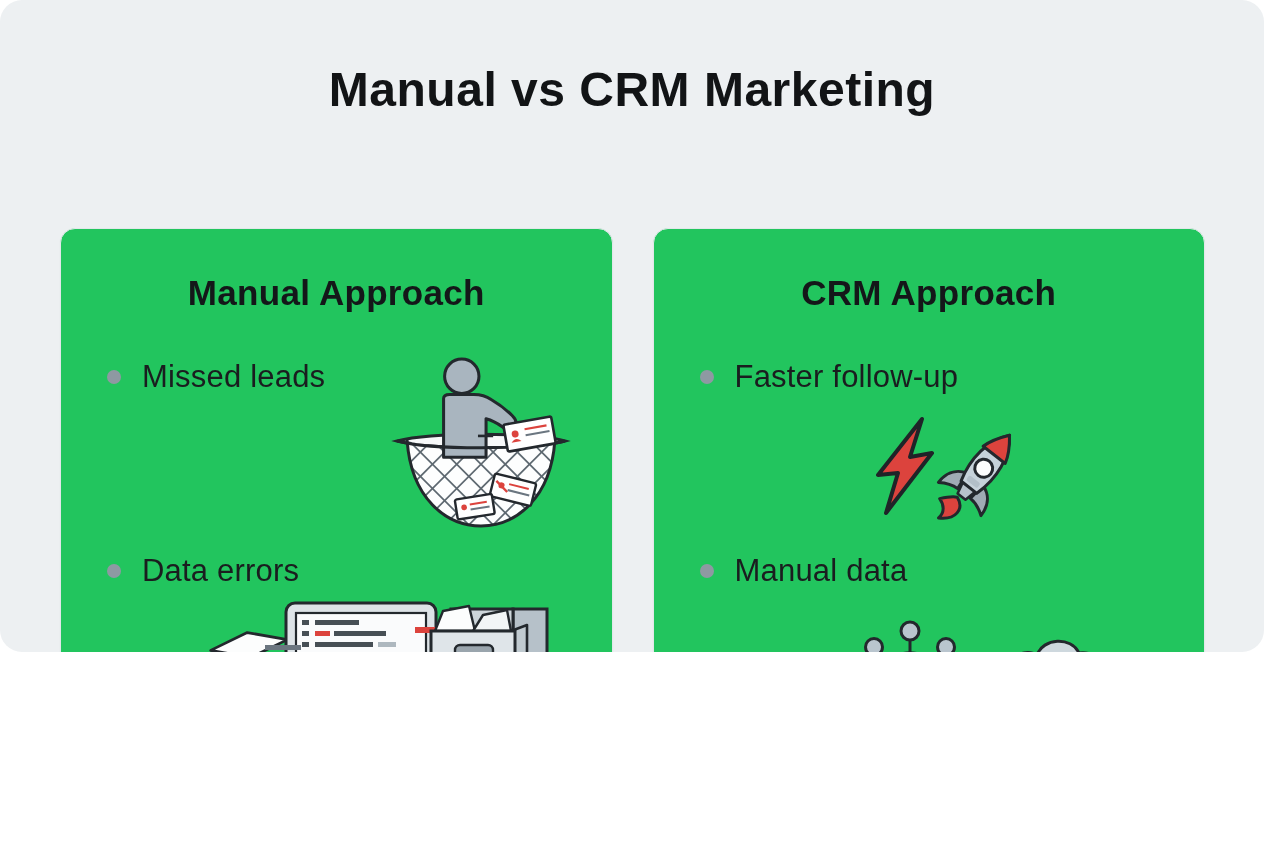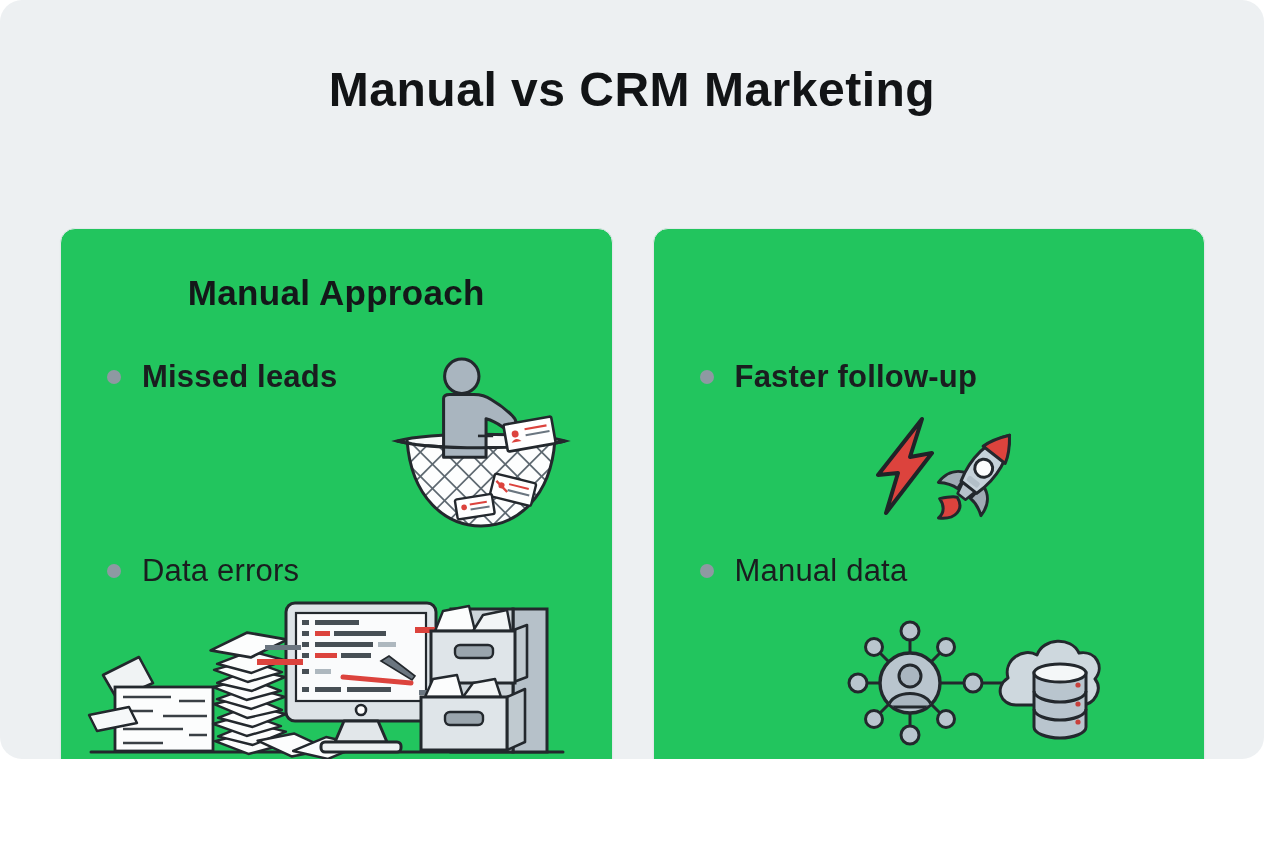--- a/index.html
+++ b/index.html
@@ -1,18 +1,18 @@
 <!DOCTYPE html>
 <html><head>
 <meta charset="utf-8">
 <style>
   html,body { margin:0; padding:0; background:#ffffff; }
   body { font-family:"Liberation Sans","DejaVu Sans",sans-serif; }
   .canvas {
-    position:relative; width:1264px; height:759px; margin:0 auto;
+    position:relative; width:1264px; height:652px; margin:0 auto;
     background:#edf0f2; border-radius:22px; overflow:hidden;
   }
   .header { position:absolute; top:0; left:0; width:100%; text-align:center; }
   .title {
     margin:62px 0 0 0; font-size:48px; line-height:1.15; font-weight:800;
     color:#121416; letter-spacing:0.5px;
   }
   .subtitle {
     margin:16px 0 0 0; font-size:30px; line-height:1.2; font-weight:400; color:#232627;
   }
@@ -20,21 +20,21 @@
   .card {
     position:relative; flex:1; height:550px; background:#22c55e;
     border:1px solid #e2e8ea; border-radius:15px;
     box-shadow:0 1px 2px rgba(40,50,60,0.04);
   }
   .card-title {
     position:absolute; top:44px; left:0; width:100%; margin:0; text-align:center;
     font-size:35px; font-weight:800; color:#141719; letter-spacing:0.3px;
   }
   .bullet-row { position:absolute; left:46px; display:flex; align-items:center; }
-  .bullet-row.row-1 { top:130px;font-weight:bold; }
+  .bullet-row.row-1 { top:130px; }
   .bullet-row.row-2 { top:324px; }
   .dot {
     width:14px; height:14px; border-radius:50%; background:#8e99a2;
     margin-right:21px; flex:0 0 auto;
   }
   .bullet-label { font-size:31px; color:#1a1d1f; letter-spacing:0.2px; }
   .illu { position:absolute; }
   .illu-net      { left:330px; top:120px; width:180px; height:186px; }
   .illu-desk     { left:20px;  top:366px; width:492px; height:170px; }
   .illu-speed    { left:208px; top:182px; width:184px; height:118px; }
@@ -209,20 +209,21 @@
           <polygon points="344,102 352,84 376,80 382,102" fill="#fcfdfd" stroke="#23282d" stroke-width="2.4" stroke-linejoin="round"></polygon>
           <polygon points="382,102 392,88 414,84 420,102" fill="#f2f5f6" stroke="#23282d" stroke-width="2.4" stroke-linejoin="round"></polygon>
           <polygon points="426,102 444,94 444,147 426,155" fill="#c0cad0" stroke="#23282d" stroke-width="2.6" stroke-linejoin="round"></polygon>
           <rect x="340" y="102" width="86" height="53" fill="#dfe5e9" stroke="#23282d" stroke-width="3"></rect>
           <rect x="364" y="117" width="38" height="13" rx="5" fill="#9aa5ad" stroke="#23282d" stroke-width="2.4"></rect>
         </svg>
       </div>
     </section>
 
     <section class="card">
+      <h2 class="card-title">CRM Approach</h2>
 
       <div class="bullet-row row-1">
         <span class="dot"></span>
         <span class="bullet-label">Faster follow-up</span>
       </div>
 
       <div class="illu illu-speed">
         <svg viewBox="0 0 184 118" xmlns="http://www.w3.org/2000/svg">
           <polygon points="60,8 16,64 36,62 24,102 70,42 48,46" fill="#dc433d" stroke="#1f2428" stroke-width="4" stroke-linejoin="round"></polygon>
           <g transform="translate(118,62) rotate(38)">

